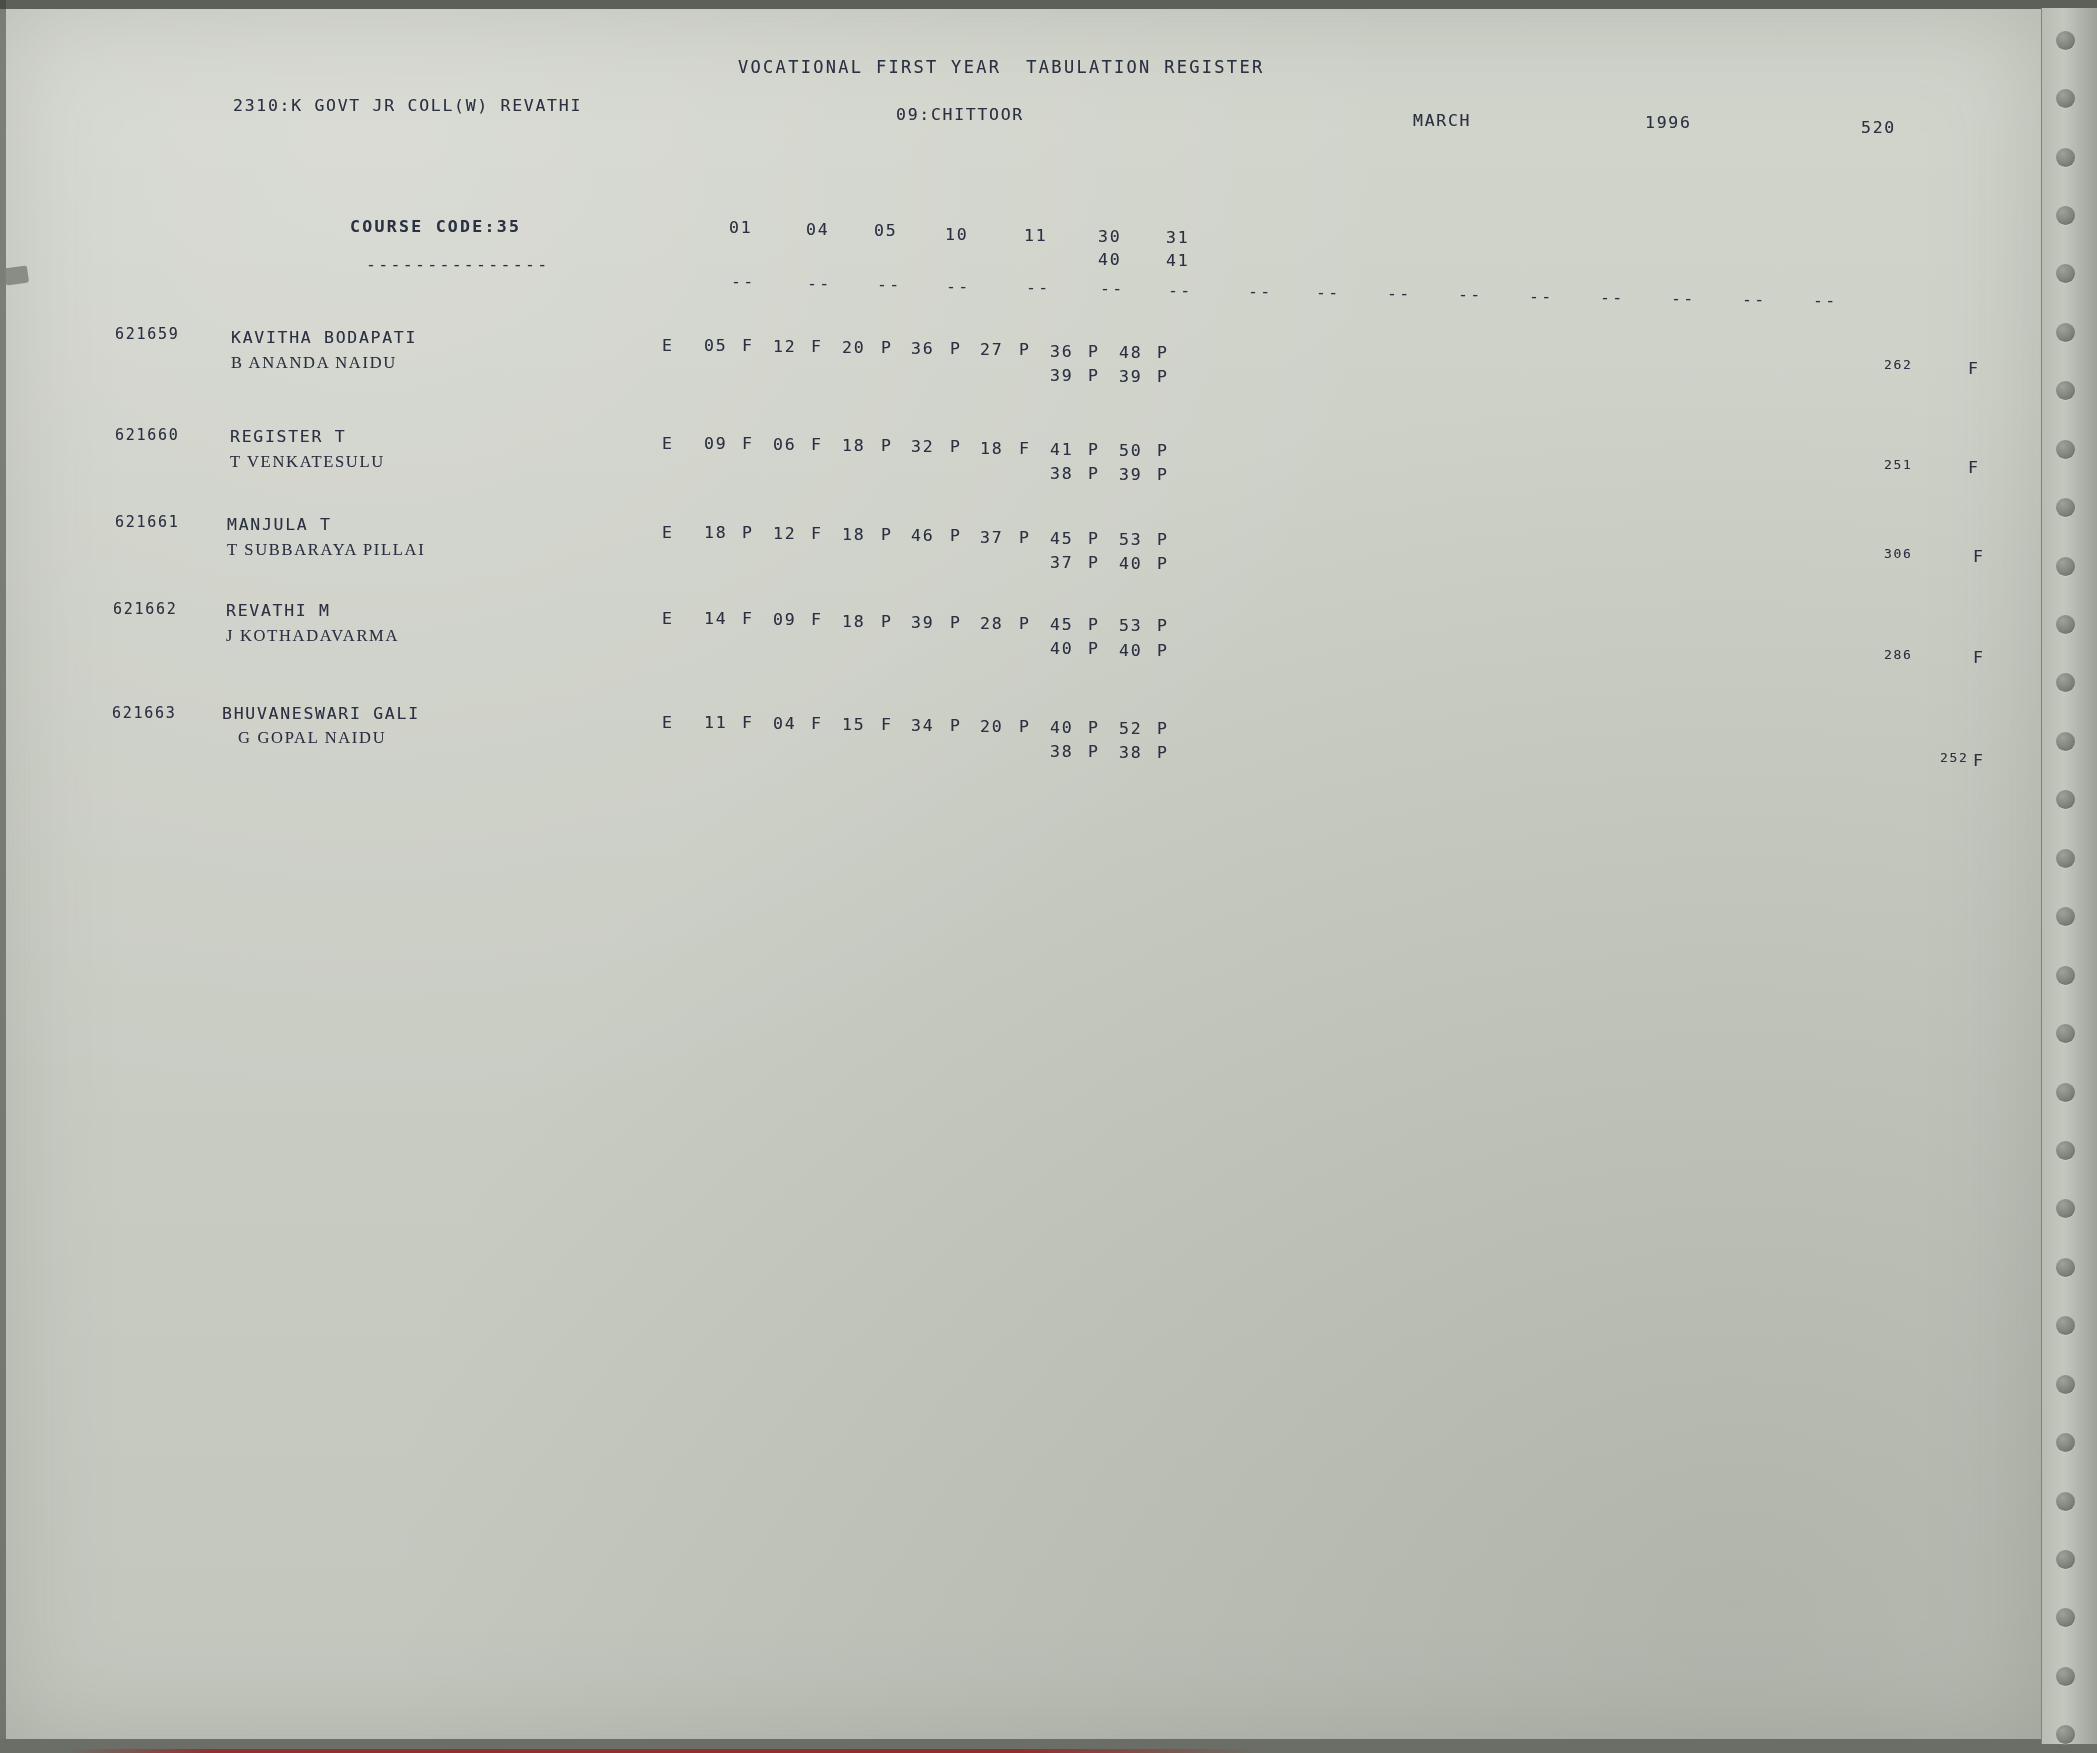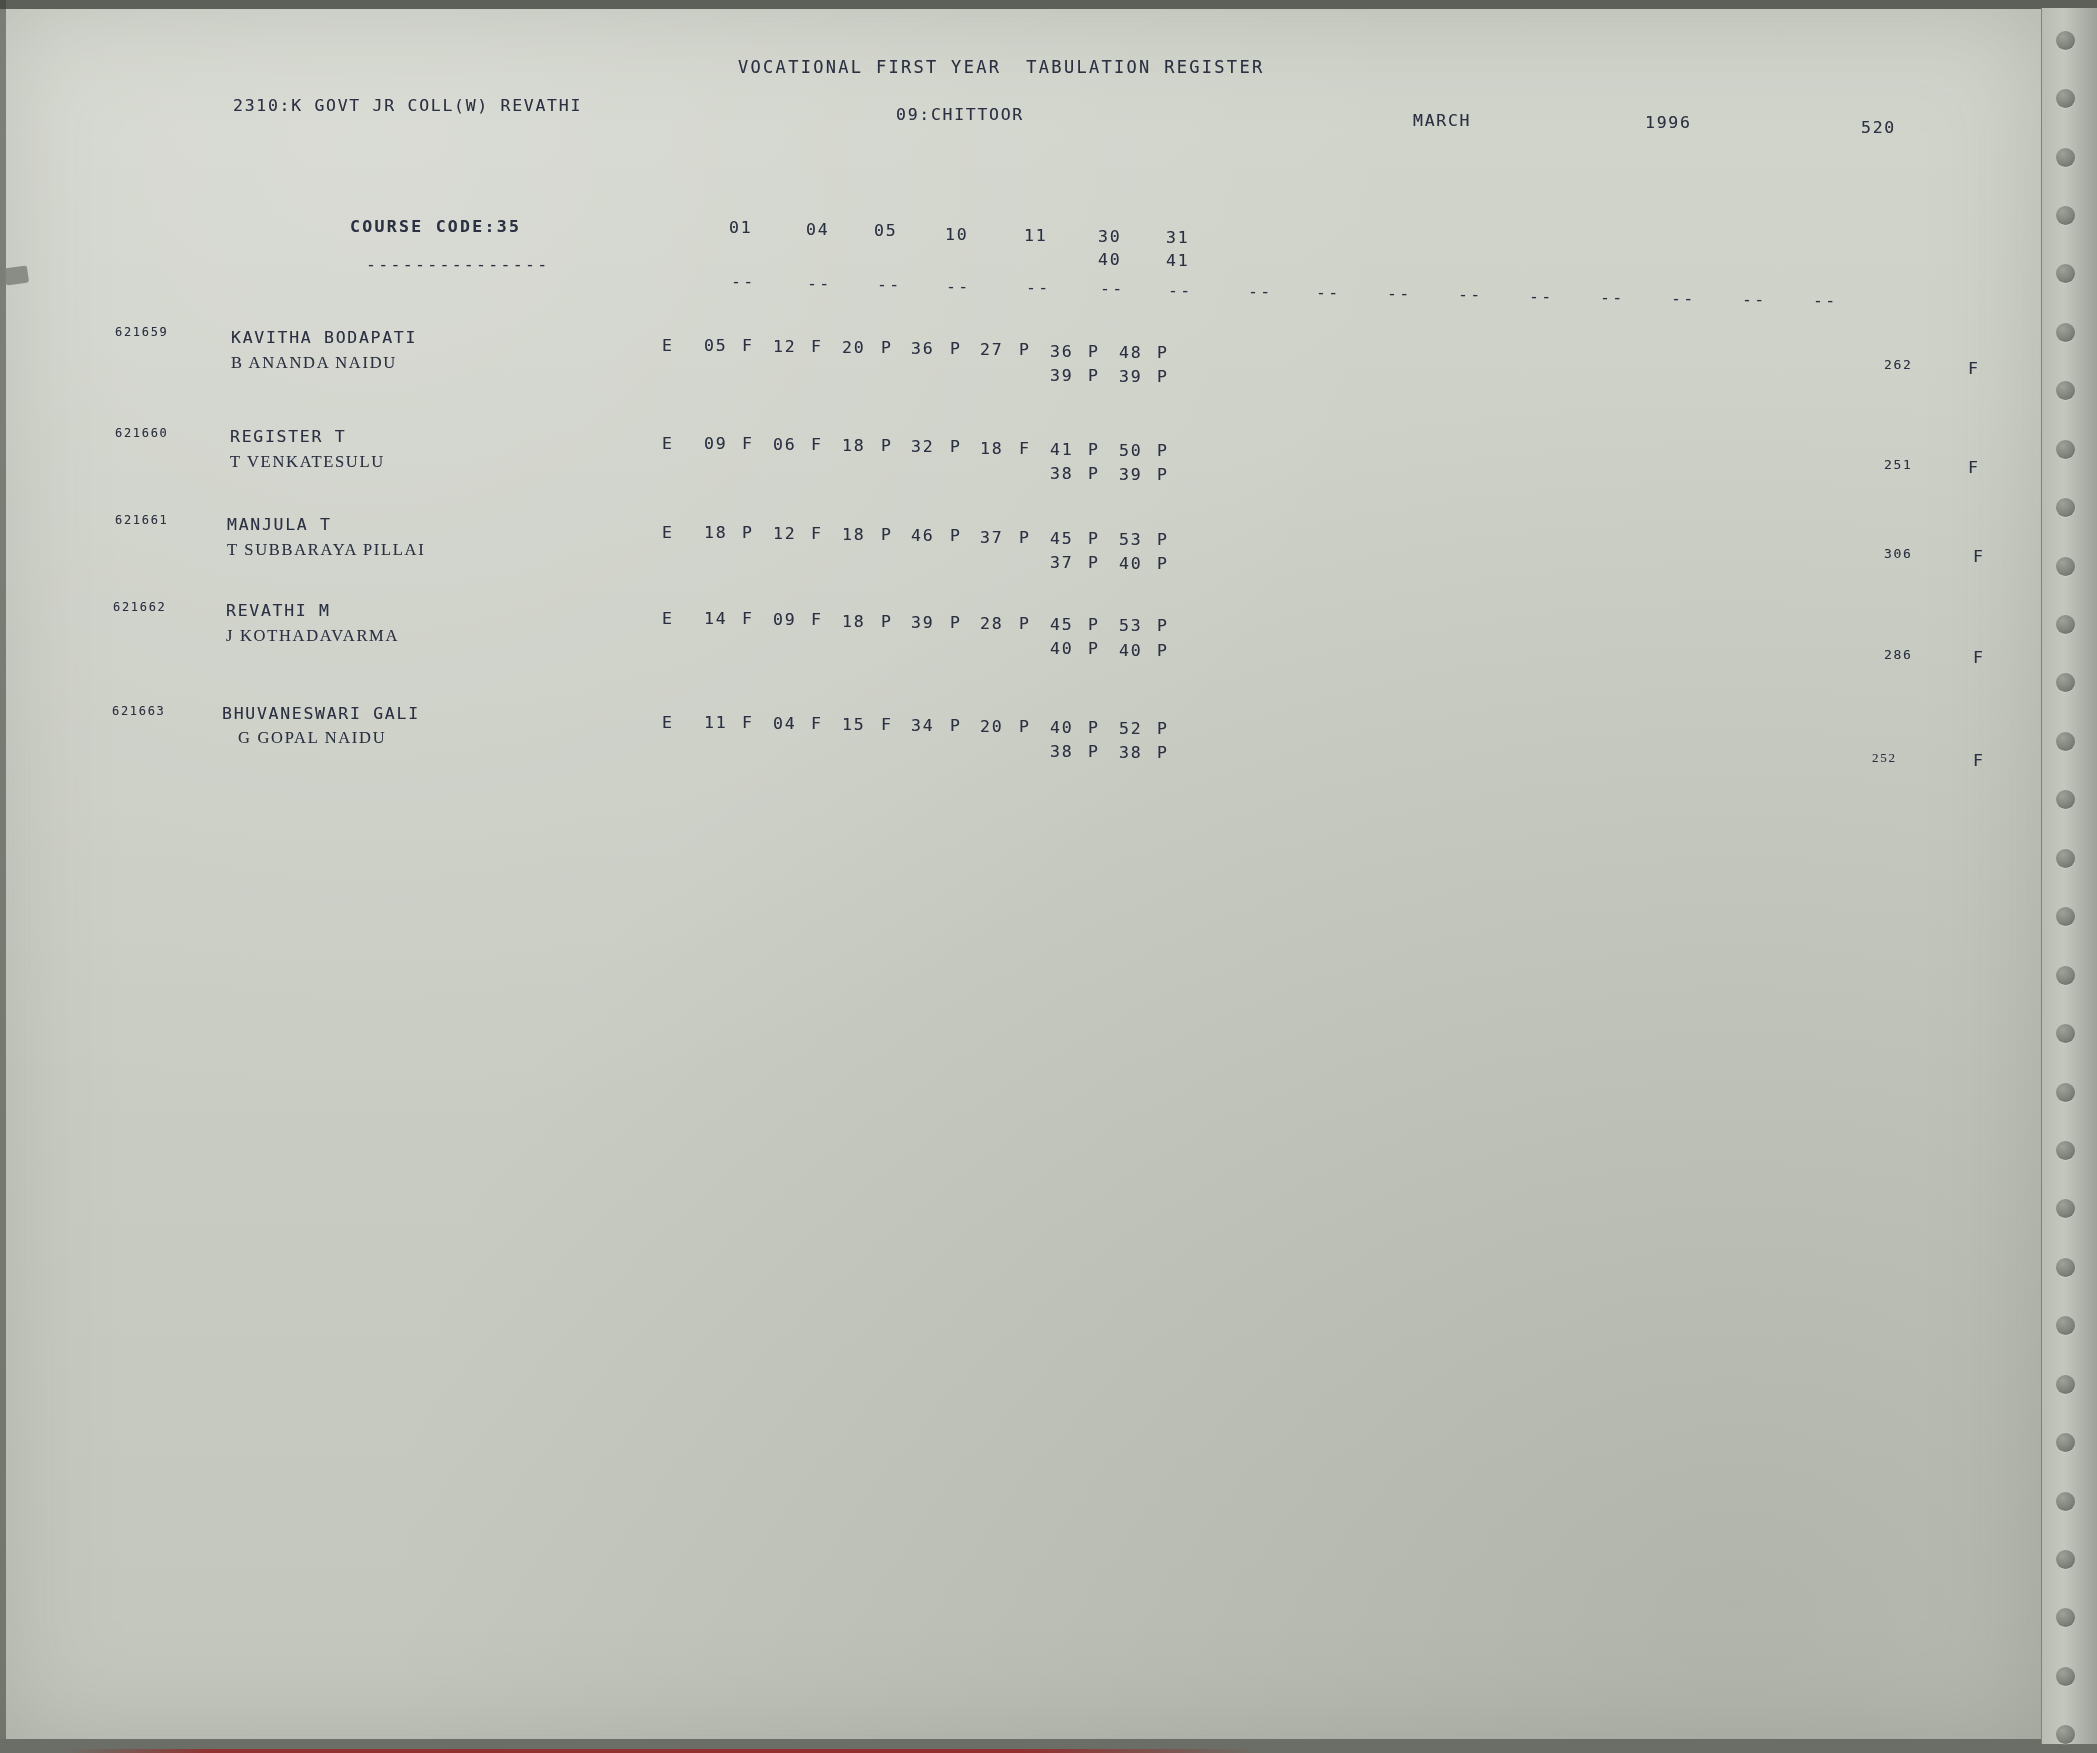--- a/index.html
+++ b/index.html
@@ -116,21 +116,21 @@
     letter-spacing: 2.3px;
   }
   .dashes {
     font-size: 16.5px;
     letter-spacing: 2.3px;
   }
   .col-code {
     font-size: 16.5px;
     letter-spacing: 1.7px;
   }
-  .roll { font-size: 12px; letter-spacing: 1.7px; text-align: right; }
+  .roll { font-size: 15px; letter-spacing: 1.7px; text-align: right; }
   .name { font-size: 16.5px; letter-spacing: 1.7px; }
   .father { font-size: 16.5px; letter-spacing: 1.7px; font-family: Liberation Serif, serif; }
   .marks { font-size: 16.5px; letter-spacing: 1.7px; }
   .total { font-size: 13px; letter-spacing: 1.7px; }
   .result { font-size: 16.5px; letter-spacing: 1.7px; }
 </style>
 </head>
 <body>
 
 <div class="page">
@@ -343,16 +343,16 @@
   <div class="txt marks" style="left:1050px; top:718px;">40</div>
   <div class="txt marks" style="left:1088px; top:718px;">P</div>
   <div class="txt marks" style="left:1119px; top:719px;">52</div>
   <div class="txt marks" style="left:1157px; top:719px;">P</div>
 
   <div class="txt marks" style="left:1050px; top:742px;">38</div>
   <div class="txt marks" style="left:1088px; top:742px;">P</div>
   <div class="txt marks" style="left:1119px; top:743px;">38</div>
   <div class="txt marks" style="left:1157px; top:743px;">P</div>
 
-  <div class="txt total" style="left:1872px; top:750px;font-family:Liberation Serif, serif;">252</div>
+  <div class="txt total" style="left:1940px; top:750px;">252</div>
   <div class="txt result" style="left:1973px; top:751px;">F</div>
 </div>
 
 
 </body></html>

